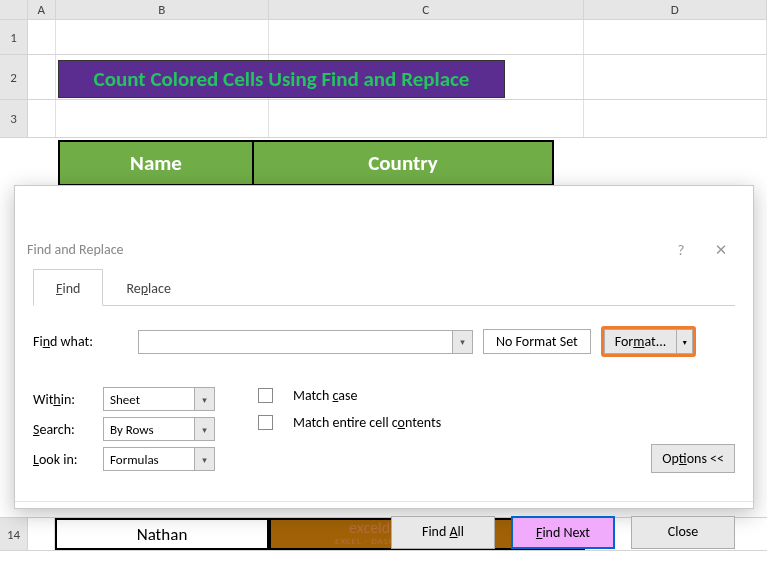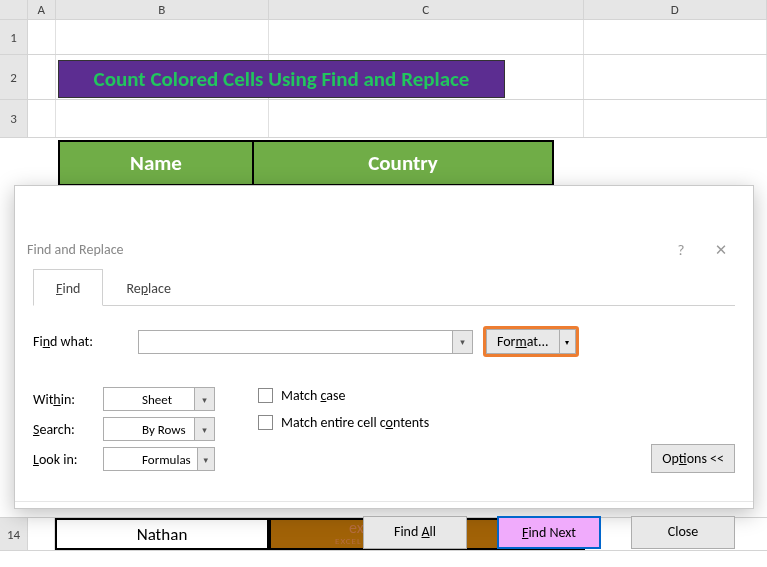--- a/index.html
+++ b/index.html
@@ -241,45 +241,45 @@
       gap: 30px;
     }
     .opt-col1 { width: 195px; }
     .opt-row {
       display: flex;
       align-items: center;
       margin-bottom: 6px;
     }
     .opt-row .olbl { width: 70px; font-size: 14px; text-decoration: underline; text-decoration-color: transparent;}
     .opt-row .olbl .ul { text-decoration: underline; }
-    .small-combo { width: 112px; padding-left: 32px; }
+    .small-combo { width: 112px; }
     .checks .chk {
       display: flex;
       align-items: center;
       margin-bottom: 10px;
       font-size: 14px;
-      gap: 8px;
+      gap: 20px;
     }
     .checks .chk .box {
       width: 15px;height:15px;border:1px solid #888;
     }
     .options-btn {
       margin-left: auto;
       align-self: flex-end;
       border: 1px solid #adadad;
       background: #e8e8e8;
       padding: 5px 10px;
       font-size: 14px;
       cursor:pointer;
       margin-bottom: 4px;
     }
     .dlg-footer {
       display: flex;
       justify-content: flex-end;
-      gap: 30px;
+      gap: 16px;
       padding: 14px 18px;
       border-top: 1px solid #e6e6e6;
       margin-top: 8px;
     }
     .dlg-footer .btn {
       border: 1px solid #adadad;
       background: #e8e8e8;
       padding: 6px 0;
       width: 104px;
       text-align: center;
@@ -361,20 +361,21 @@
       <div class="tab active"><span class="ul">F</span><span>ind</span></div>
       <div class="tab"><span>Re</span><span class="ul">p</span><span>lace</span></div>
     </div>
 
     <div class="findrow">
       <div class="lbl"><span>Fi</span><span class="ul">n</span><span>d what:</span></div>
       <div class="combo" style="flex:0 0 335px">
         <div class="cinput"></div>
         <div class="carrow">▾</div>
       </div>
+      <div class="noformat">No Format Set</div>
       <div class="format-btn-wrap">
         <div class="format-btn">
             <span>For</span>
             <span class="ul">m</span>
             <span>at...</span>
           </div>
         <div class="format-dd">▾</div>
       </div>
     </div>
 

